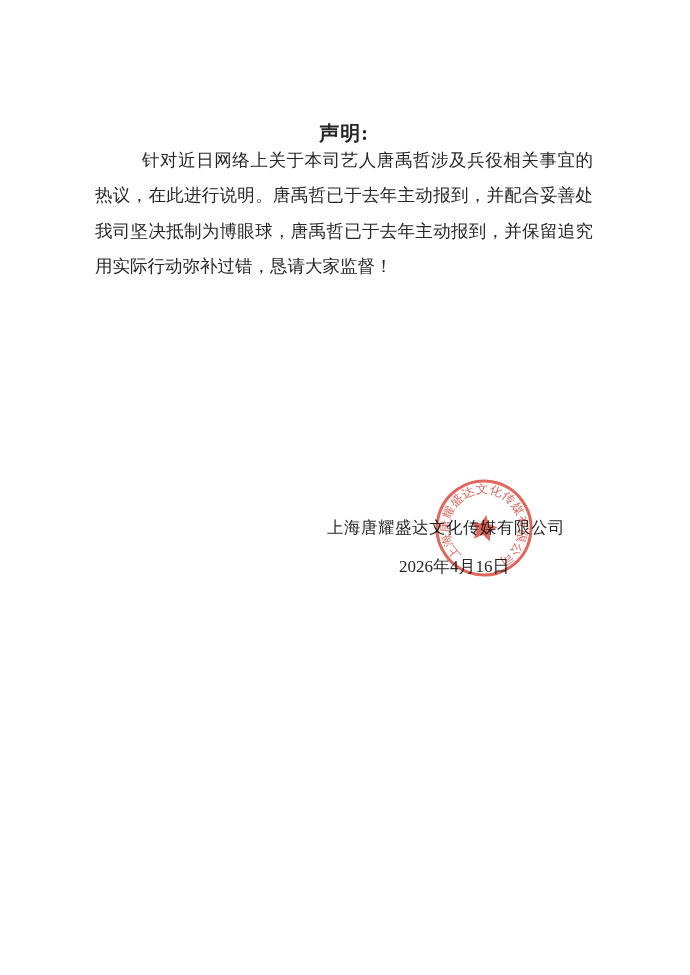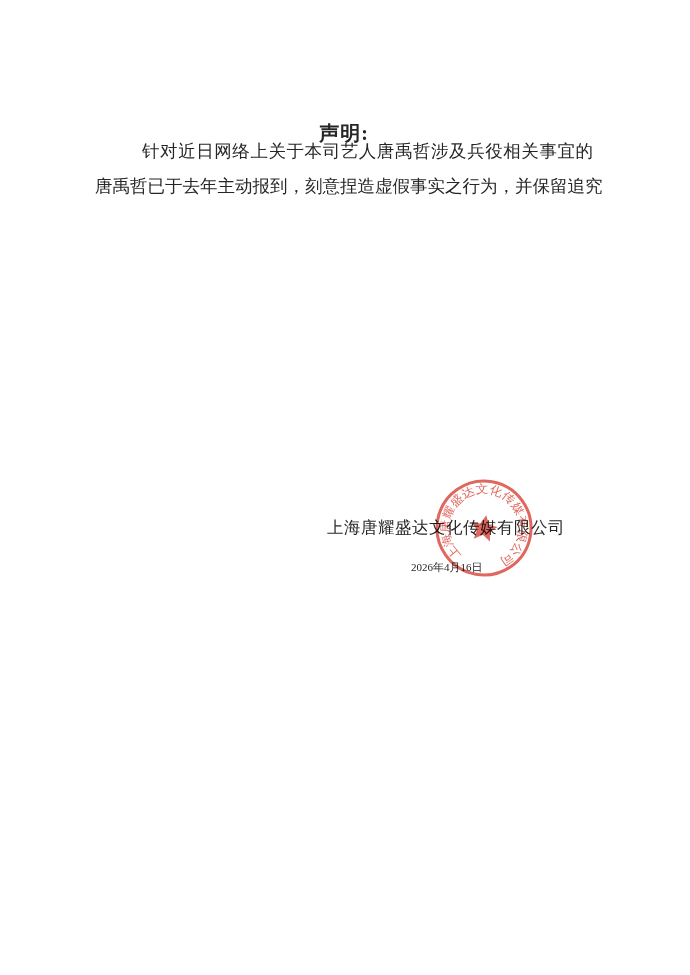--- a/index.html
+++ b/index.html
@@ -19,21 +19,21 @@
     left: 95px;
     width: 498px;
     text-align: center;
     font-size: 20px;
     font-weight: bold;
     line-height: 26px;
     letter-spacing: 1px;
   }
   .body-text {
     position: absolute;
-    top: 134px;
+    top: 143px;
     left: 95px;
     width: 498px;
     font-size: 17.5px;
     line-height: 35.3px;
   }
   .line {
     text-align: justify;
     text-align-last: justify;
     white-space: nowrap;
   }
@@ -43,22 +43,22 @@
     position: absolute;
     top: 516px;
     right: 97px;
     font-size: 16.5px;
     line-height: 24px;
     letter-spacing: 0.5px;
   }
   .date-line {
     position: absolute;
     top: 555px;
-    left: 411px;
-    font-size: 11px;
+    left: 399px;
+    font-size: 17px;
     line-height: 24px;
   }
   .seal {
     position: absolute;
     left: 414px;
     top: 458px;
     width: 140px;
     height: 140px;
     opacity: 0.82;
     mix-blend-mode: multiply;
@@ -69,21 +69,23 @@
 </head>
 <body>
 
 <div class="page">
 
   <div class="title">声明:</div>
 
   <div class="body-text">
 
   <div class="line first">针对近日网络上关于本司艺人唐禹哲涉及兵役相关事宜的</div>
-      <div class="line">唐禹哲已于去年主动报到，刻意捏造虚假事实之行为，并保留追究</div>
+      <div class="line">热议，在此进行说明。唐禹哲已于去年主动报到，并配合妥善处</div>
+      <div class="line">我司坚决抵制为博眼球，唐禹哲已于去年主动报到，并保留追究</div>
+      <div class="line last">用实际行动弥补过错，恳请大家监督！</div>
     </div>
 
   <div class="company-line">上海唐耀盛达文化传媒有限公司</div>
 
   <div class="date-line">2026年4月16日</div>
 
   <svg class="seal" viewBox="0 0 140 140" xmlns="http://www.w3.org/2000/svg">
     <circle cx="70" cy="70" r="47" fill="none" stroke="#d9453a" stroke-width="3"></circle>
     <path id="sealArc" d="M 52.5 100.3 A 35 35 0 1 1 87.5 100.3" fill="none"></path>
     <text font-size="11.5" fill="#d9453a">

